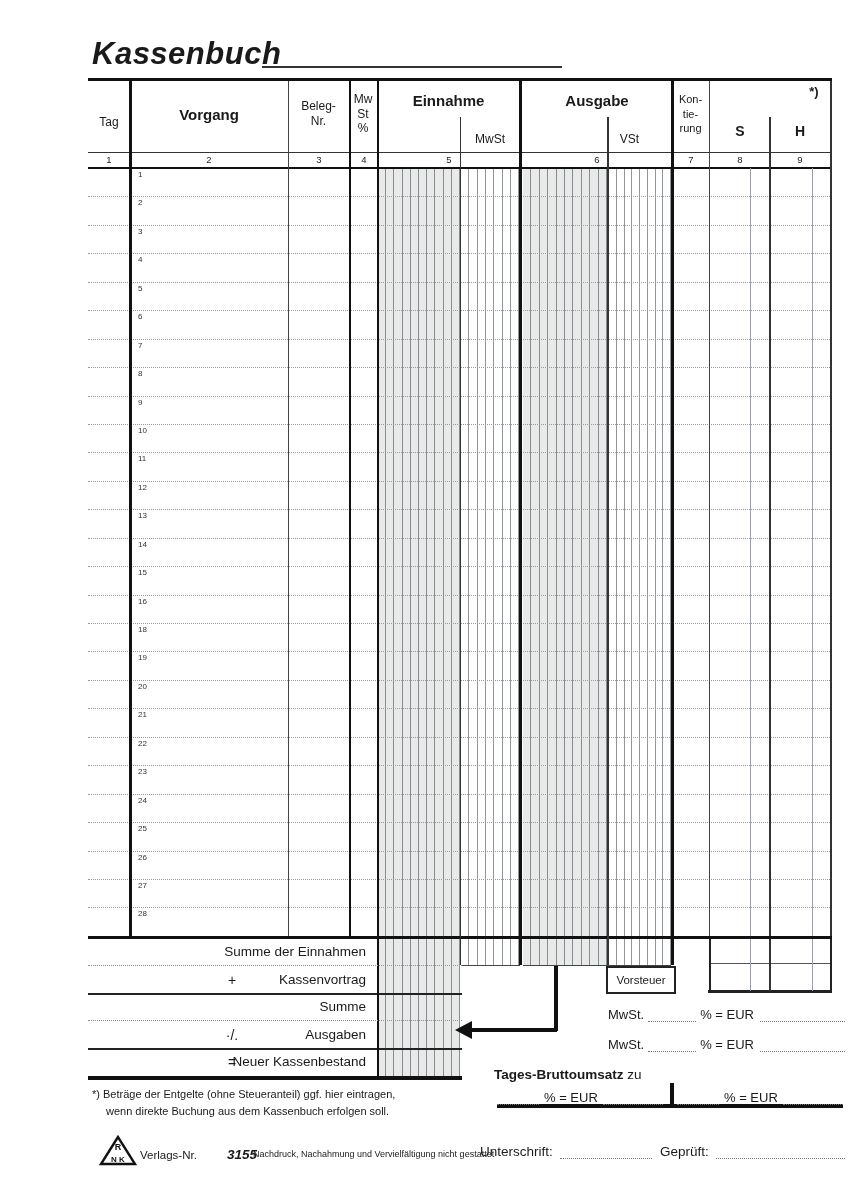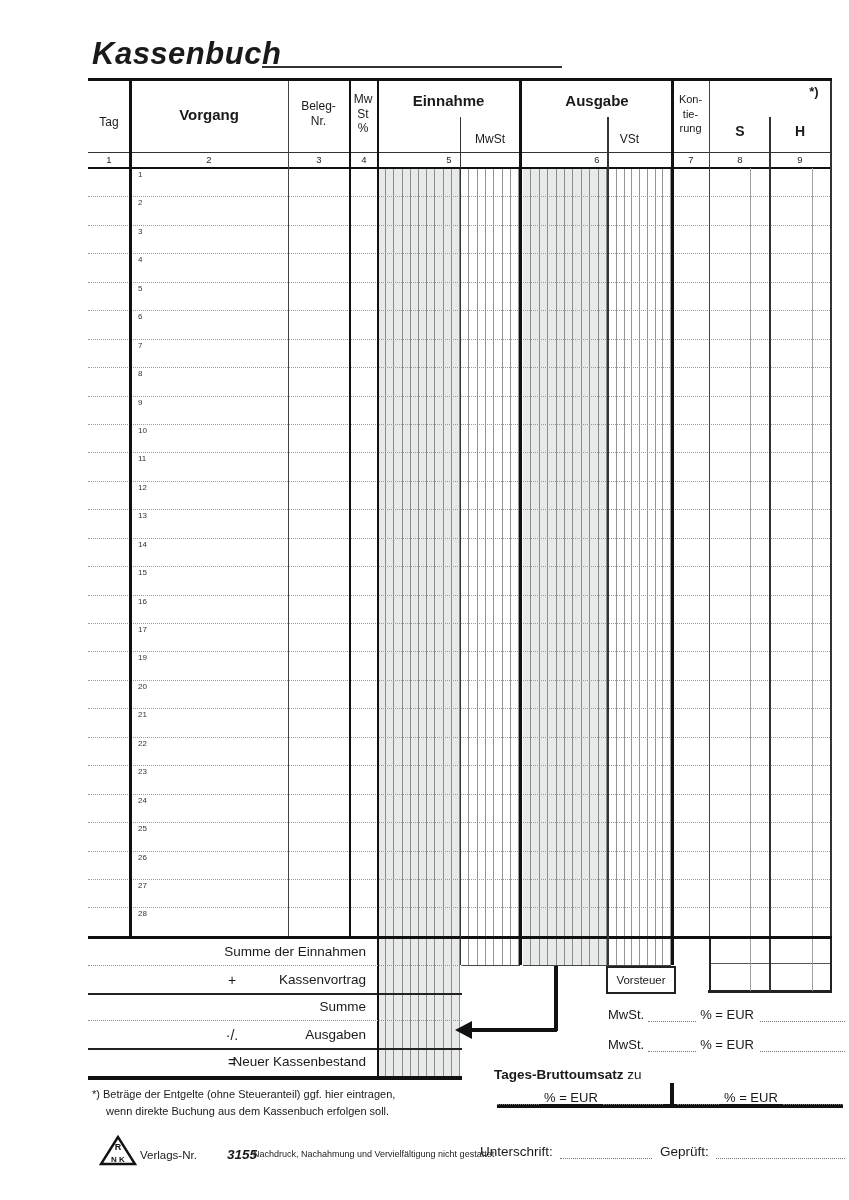--- a/index.html
+++ b/index.html
@@ -142,21 +142,21 @@
       <div class="row">
         <span class="rownum">14</span>
       </div>
       <div class="row">
         <span class="rownum">15</span>
       </div>
       <div class="row">
         <span class="rownum">16</span>
       </div>
       <div class="row">
-        <span class="rownum">17</span>
+        <span class="rownum">18</span>
       </div>
       <div class="row">
         <span class="rownum">19</span>
       </div>
       <div class="row">
         <span class="rownum">20</span>
       </div>
       <div class="row">
         <span class="rownum">21</span>
       </div>

